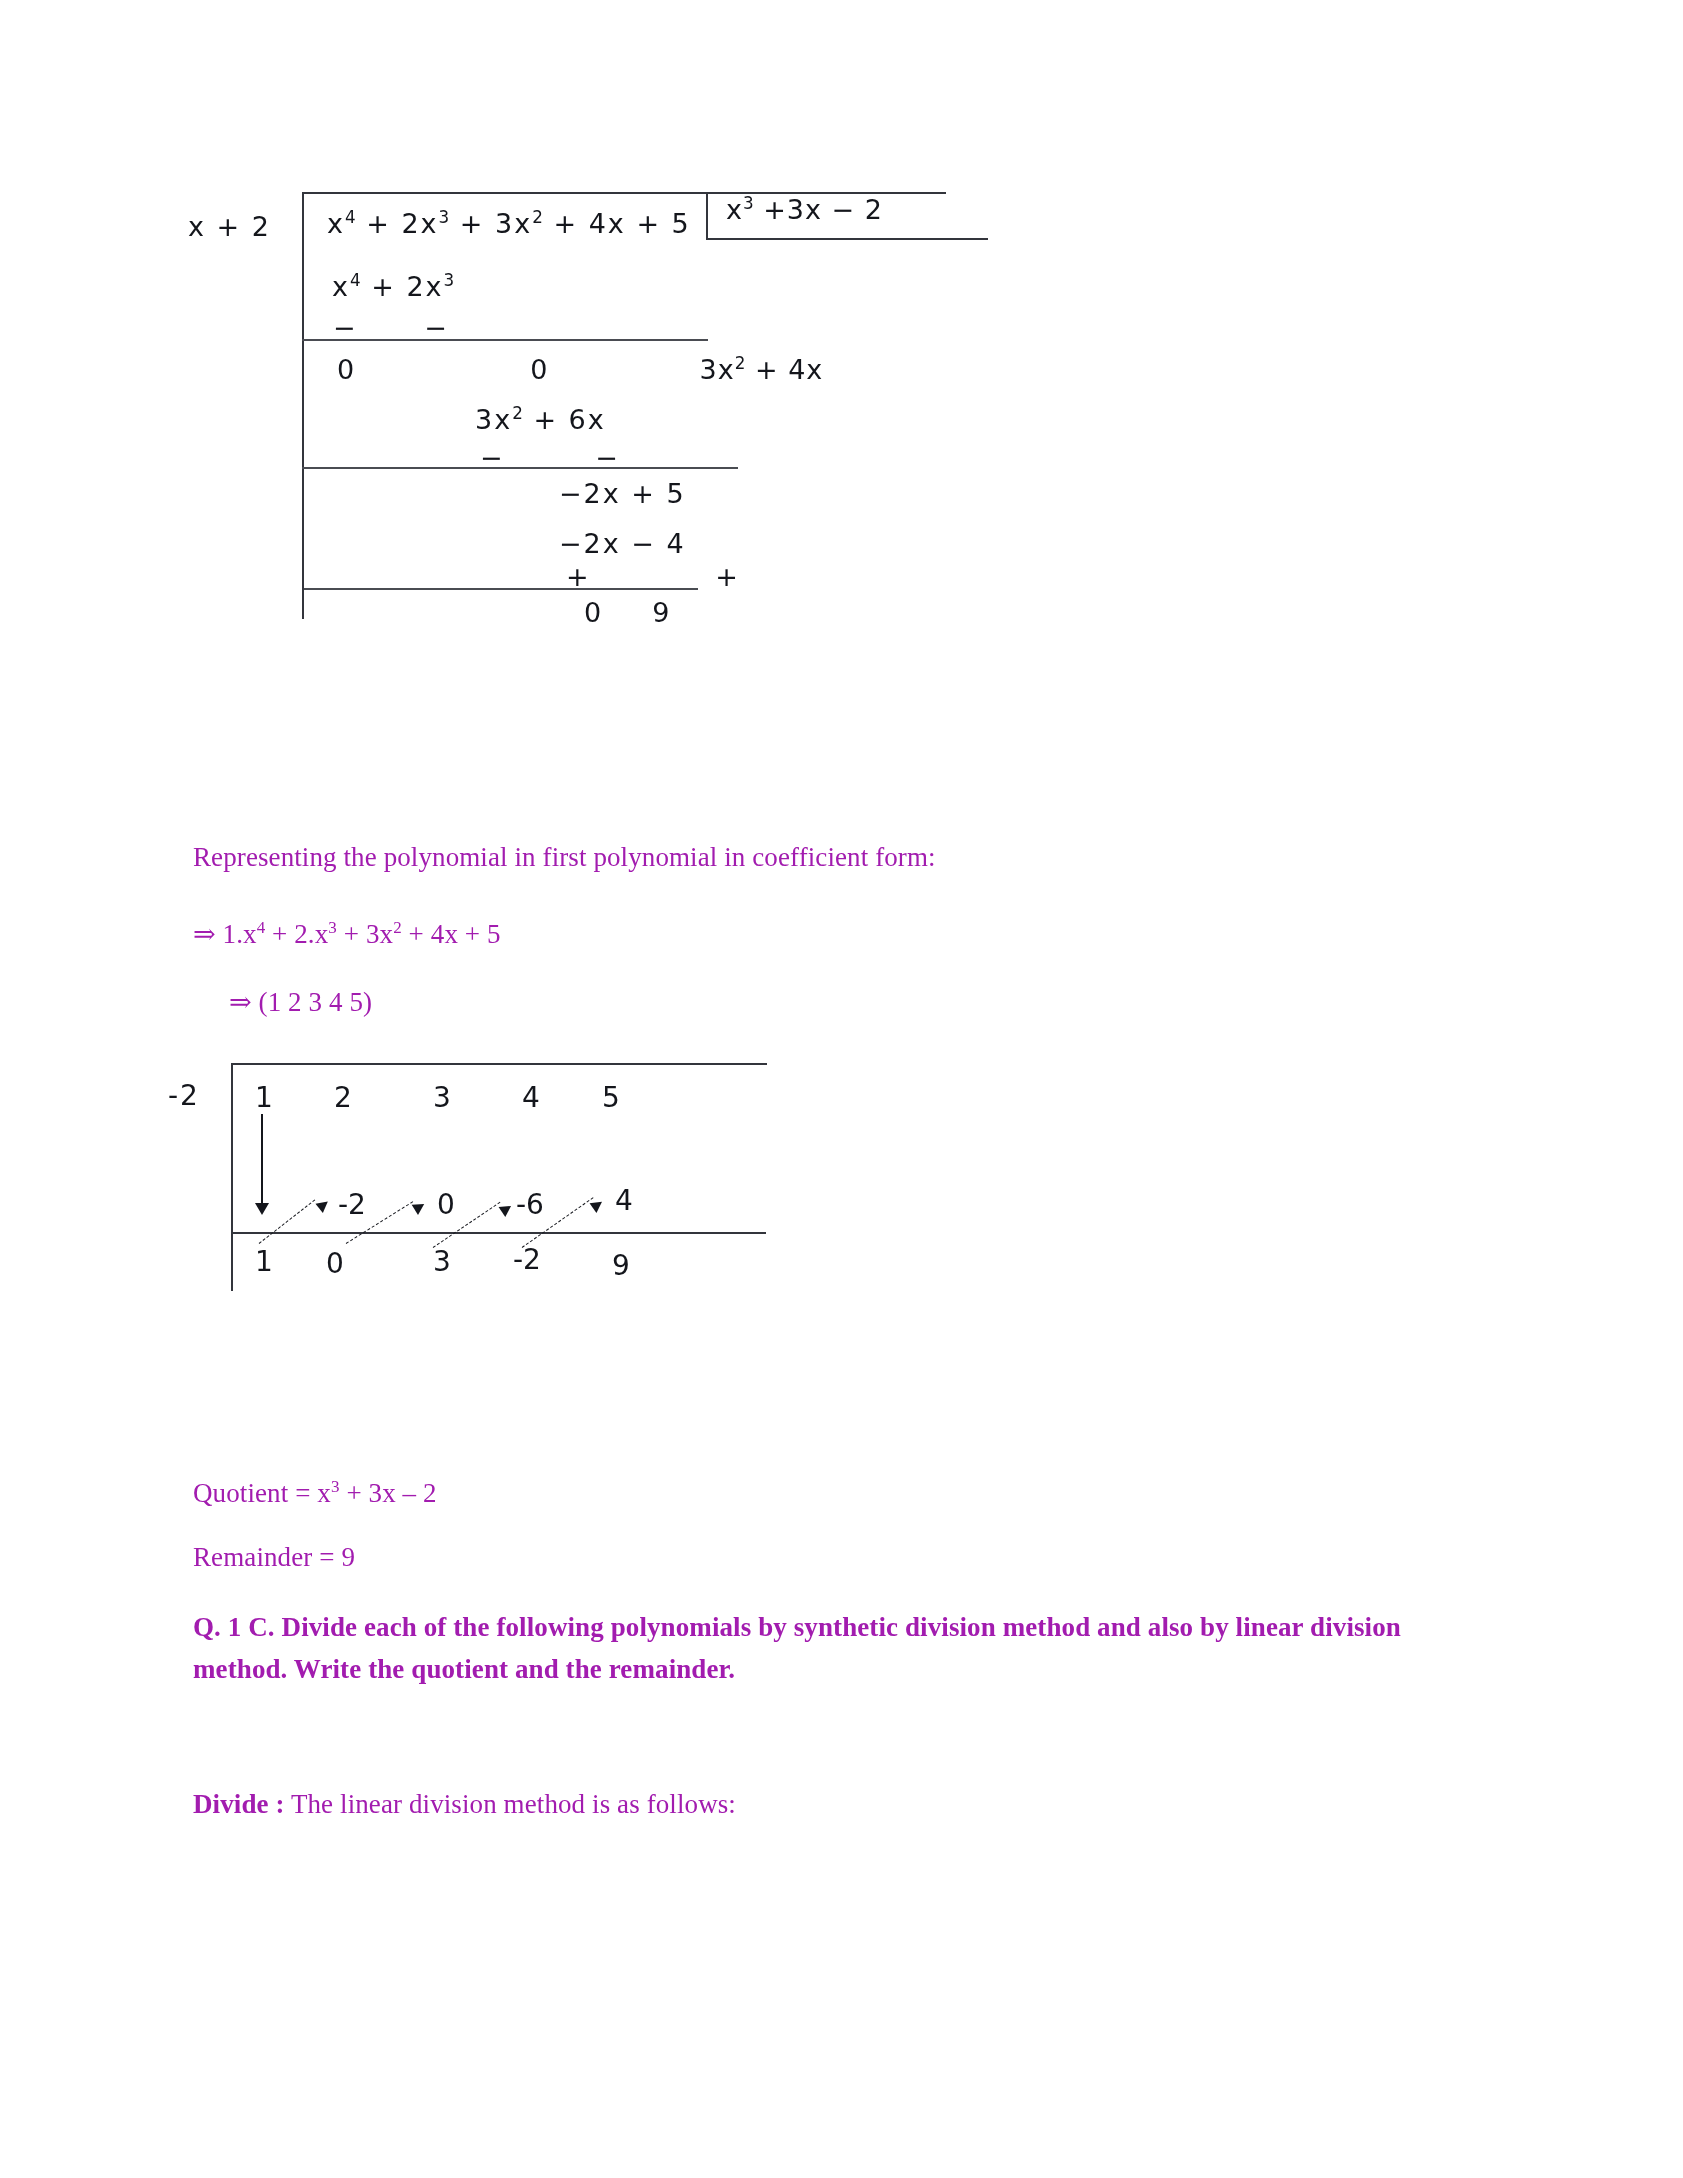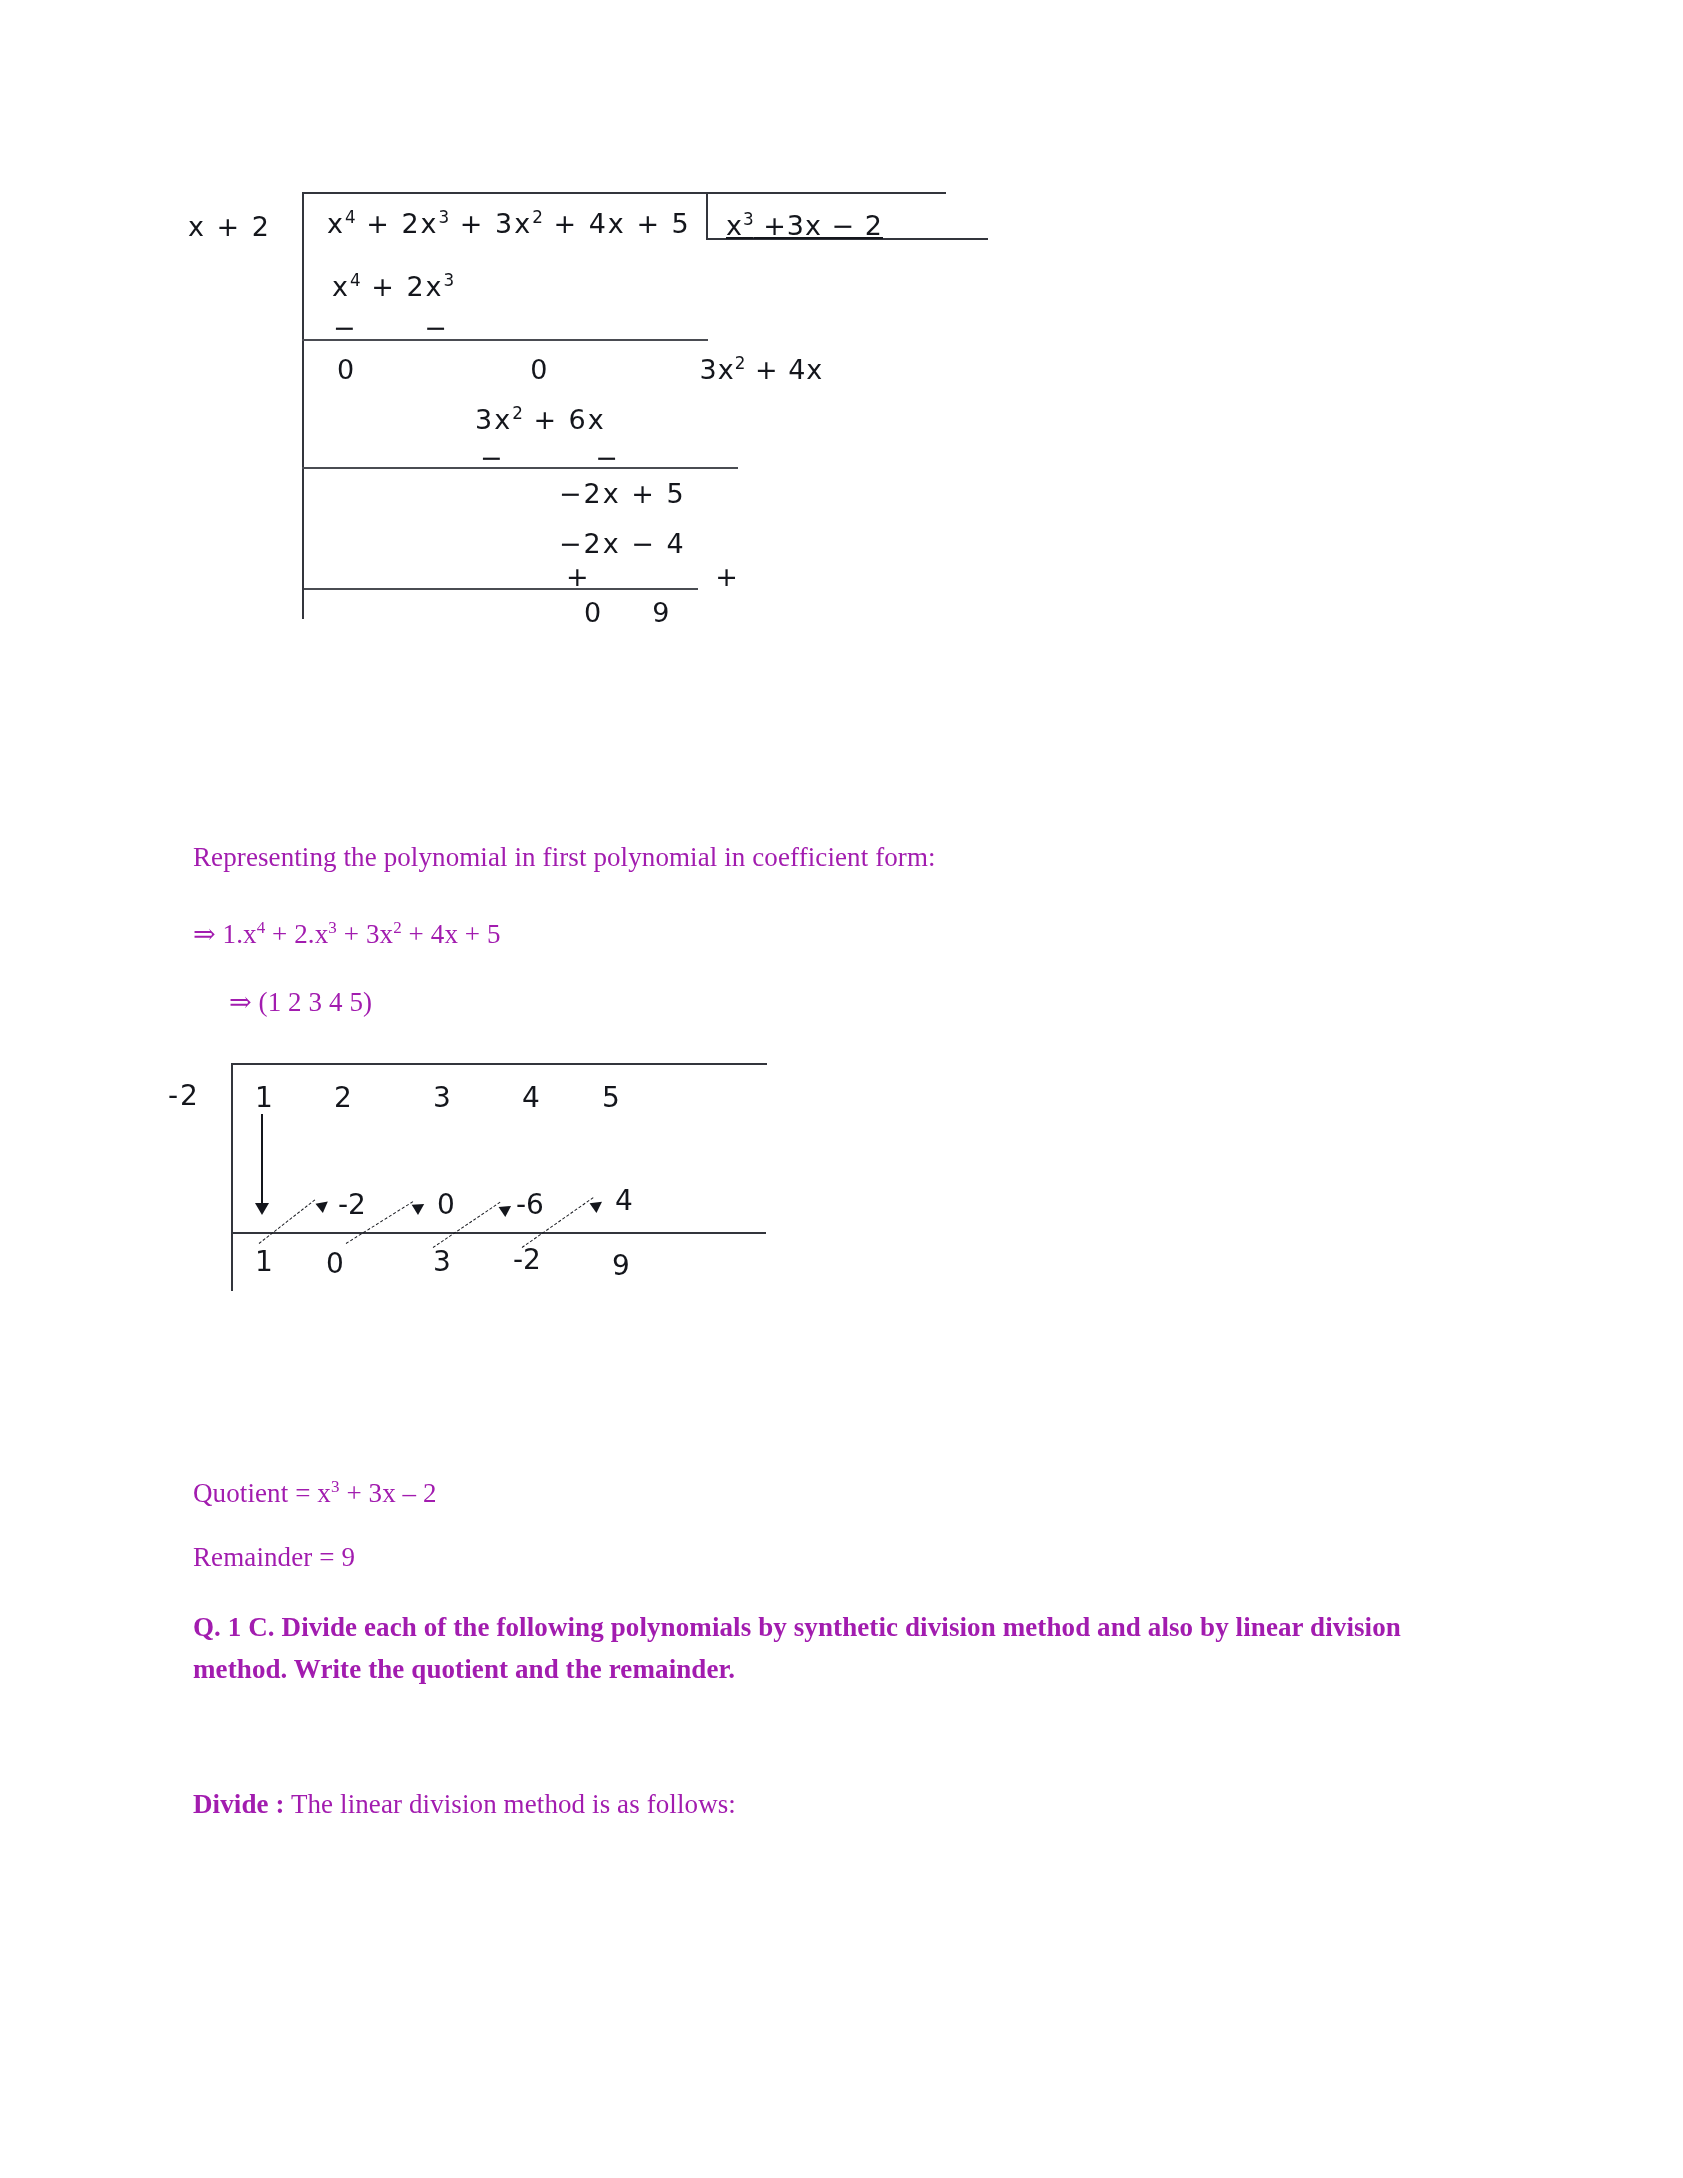--- a/index.html
+++ b/index.html
@@ -98,23 +98,22 @@
     background: #33353c;
   }
   .ld-dividend {
     position: absolute;
     left: 139px;
     top: 24px;
   }
   .ld-quotient {
     position: absolute;
     left: 538px;
-    top: 26px;
+    top: 10px;
     letter-spacing: 1px;
-    text-decoration: underline;
   }
   .ld-row1 {
     position: absolute;
     left: 144px;
     top: 87px;
   }
   .ld-signs1 {
     position: absolute;
     left: 145px;
     top: 129px;

